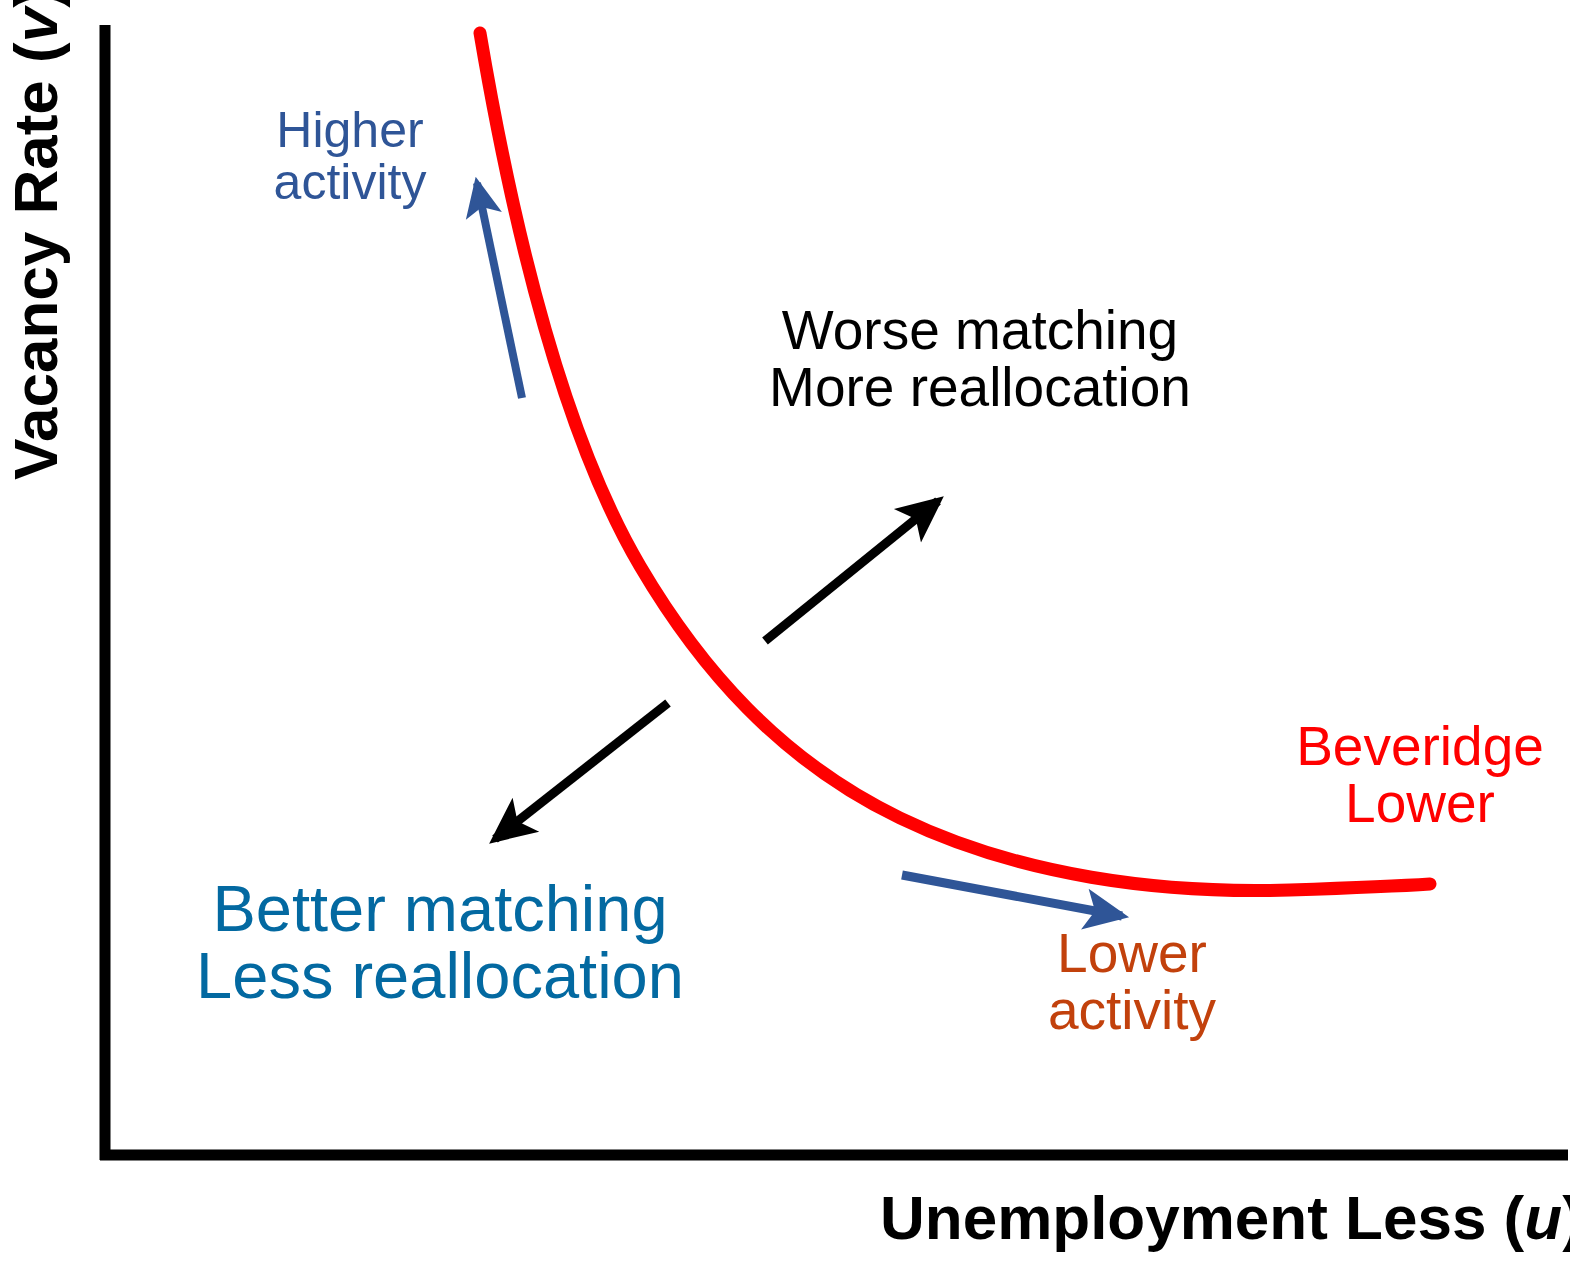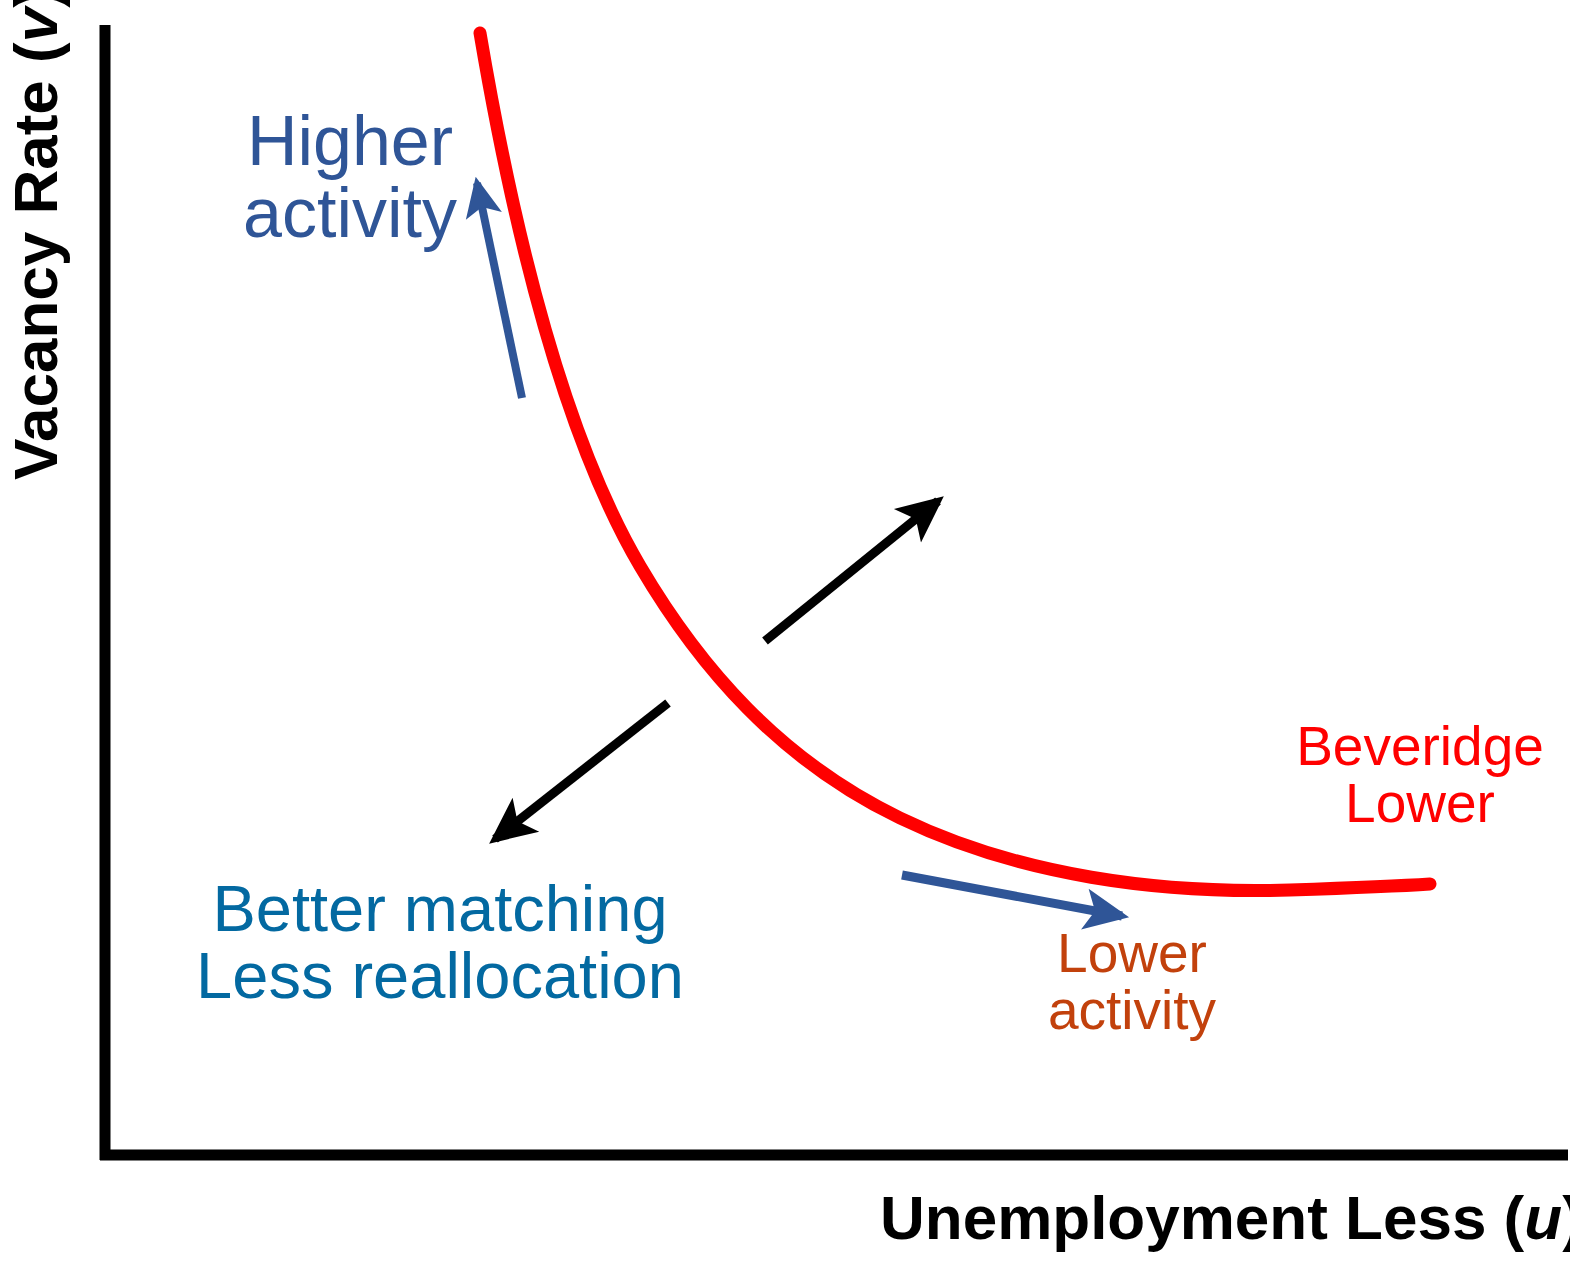--- a/index.html
+++ b/index.html
@@ -68,21 +68,21 @@
     top: 868px;
     width: 580px;
     font-size: 65px;
     color: #0369a1;
     margin-top: 8px;
   }
   #anno-higher {
     left: 215px;
     top: 105px;
     width: 270px;
-    font-size: 70px;
+    font-size: 50px;
     color: #2F5597;
   }
   #anno-lower {
     left: 992px;
     top: 925px;
     width: 280px;
     font-size: 55px;
     color: #c2410c;
   }
   #anno-beveridge {
@@ -124,20 +124,22 @@
 
     <line x1="765" y1="641" x2="938" y2="501" stroke="#000000" stroke-width="9" marker-end="url(#arrow-black)"></line>
 
     <line x1="668" y1="703" x2="495" y2="839" stroke="#000000" stroke-width="9" marker-end="url(#arrow-black)"></line>
   </svg>
 
   <div class="axis-label" id="y-axis-label"><span>Vacancy Rate (</span><i>v</i><span>)</span></div>
 
   <div class="axis-label" id="x-axis-label"><span>Unemployment Less (</span><i>u</i><span>)</span></div>
 
+  <div class="anno" id="anno-worse">Worse matching
+More reallocation</div>
 
   <div class="anno" id="anno-better">Better matching
 Less reallocation</div>
 
   <div class="anno" id="anno-higher">Higher
 activity</div>
 
   <div class="anno" id="anno-lower">Lower
 activity</div>
 

